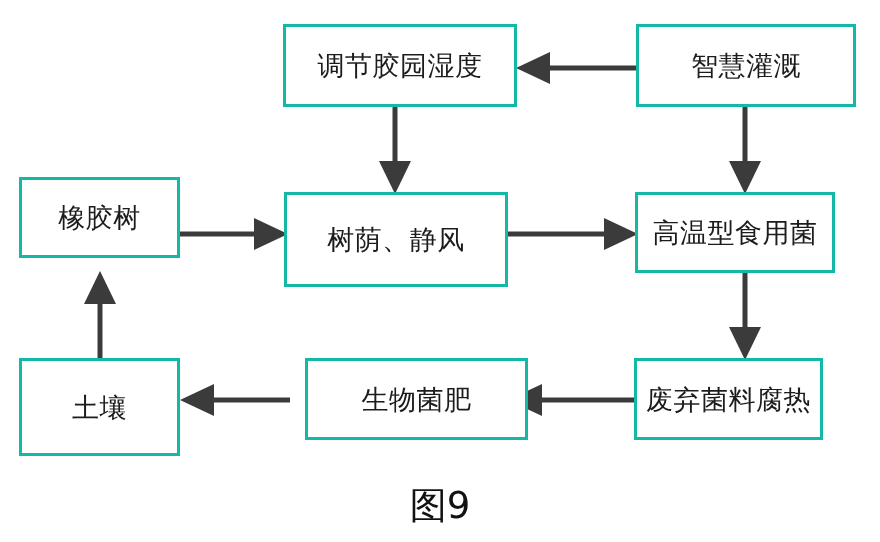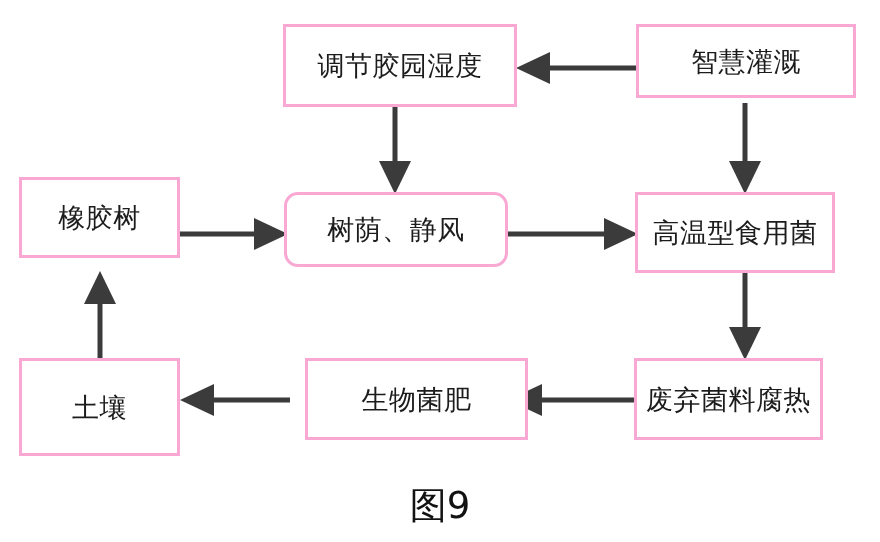--- a/index.html
+++ b/index.html
@@ -15,21 +15,21 @@
     position: relative;
     width: 880px;
     height: 542px;
     background: #ffffff;
     overflow: hidden;
   }
   .node {
     position: absolute;
     box-sizing: border-box;
     background: #ffffff;
-    border: 3px solid #f9a8d4;
+    border: 3px solid #14b8a6;
     display: flex;
     align-items: center;
     justify-content: center;
     color: #1c1c1c;
     font-size: 27px;
     line-height: 1;
     letter-spacing: 0.5px;
     white-space: nowrap;
     font-family: "DejaVu Sans", "Liberation Sans", sans-serif;
   }
@@ -109,29 +109,29 @@
 
   <svg class="edge" style="left:81px; top:269px;" width="38" height="93" viewBox="0 0 38 93">
     <line class="edge-line" x1="19" y1="93" x2="19" y2="31"></line>
     <polygon class="edge-head" points="19,2 3,35 35,35"></polygon>
   </svg>
 
   <div class="node" style="left:283px; top:24px; width:234px; height:83px;">
     <span class="node-label">调节胶园湿度</span>
   </div>
 
-  <div class="node" style="left:636px; top:24px; width:220px; height:74px;">
+  <div class="node" style="left:636px; top:24px; width:220px; height:83px;">
     <span class="node-label">智慧灌溉</span>
   </div>
 
   <div class="node" style="left:19px; top:177px; width:161px; height:81px;">
     <span class="node-label">橡胶树</span>
   </div>
 
-  <div class="node" style="left:284px; top:192px; width:224px; height:75px;border-radius:14px;">
+  <div class="node" style="left:284px; top:192px; width:224px; height:95px;">
     <span class="node-label">树荫、静风</span>
   </div>
 
   <div class="node" style="left:635px; top:192px; width:200px; height:81px;">
     <span class="node-label">高温型食用菌</span>
   </div>
 
   <div class="node" style="left:19px; top:358px; width:161px; height:98px;">
     <span class="node-label">土壤</span>
   </div>

